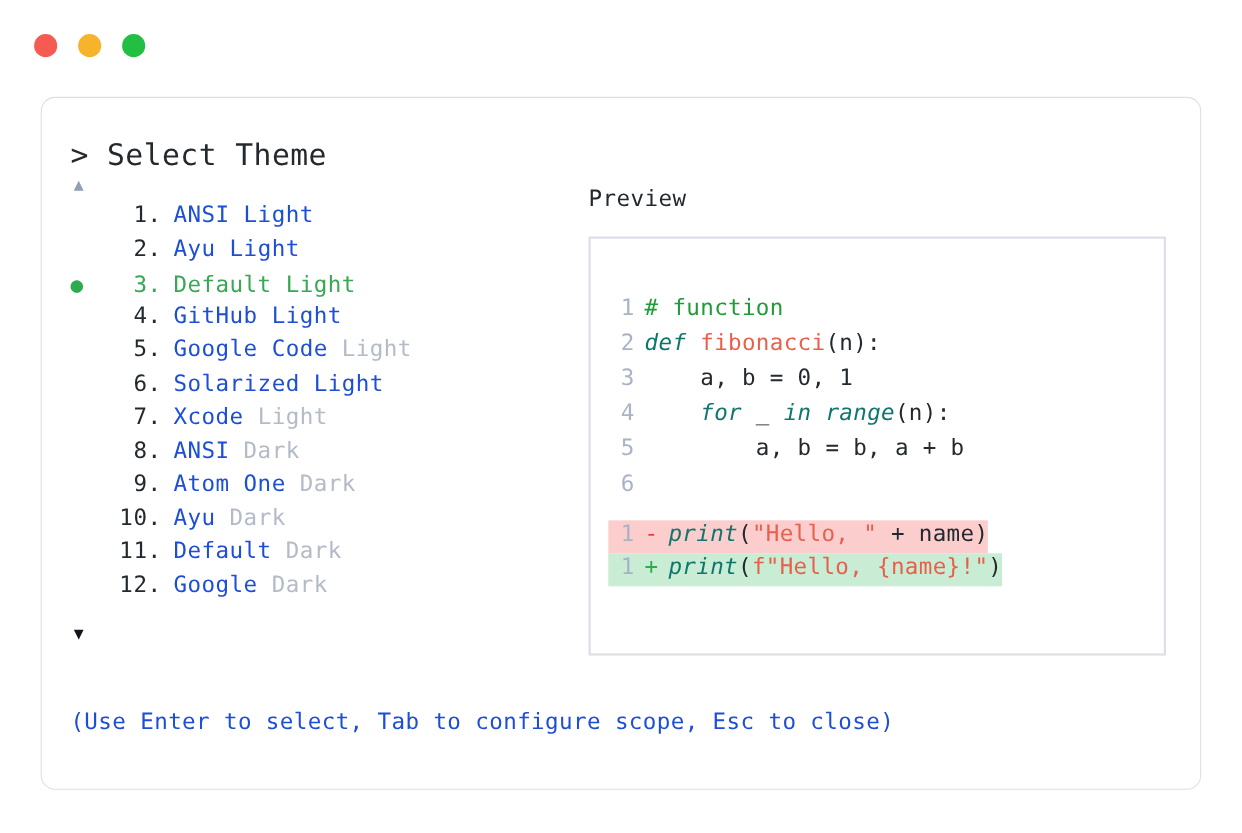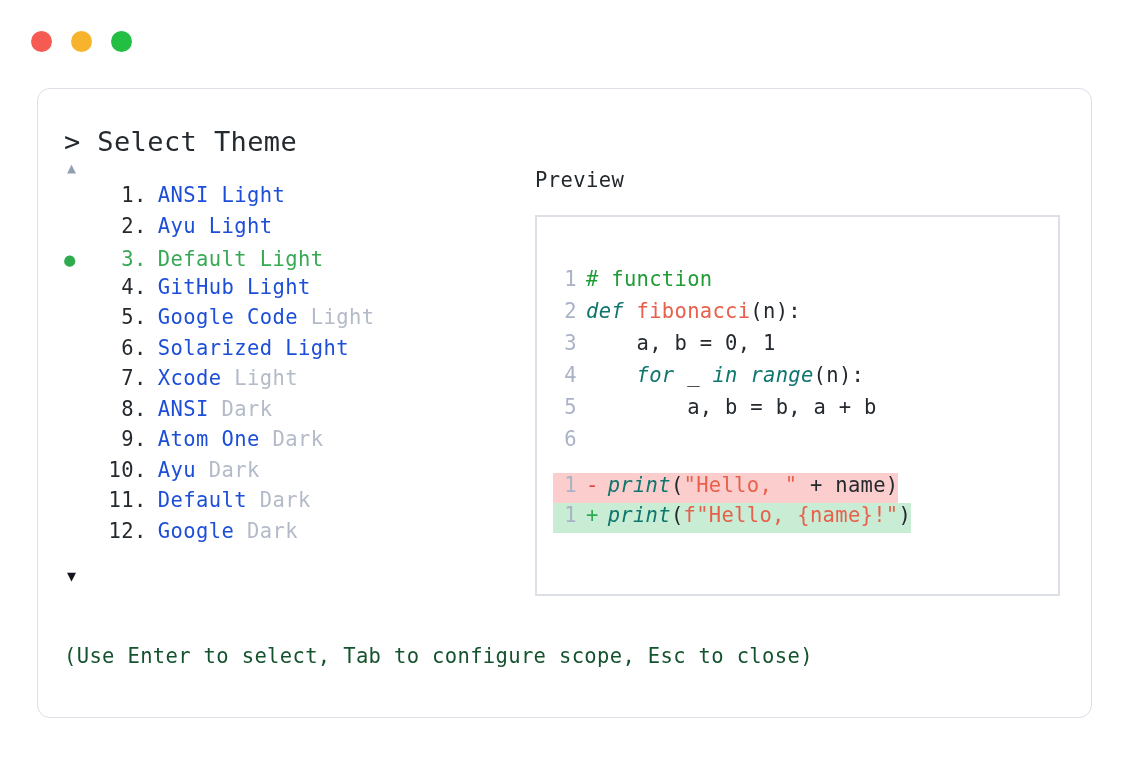--- a/index.html
+++ b/index.html
@@ -106,21 +106,21 @@
   .theme-row.selected .row-name,
   .theme-row.selected .row-tag { color: #37a853; }
 
   
   #hint {
     position: absolute;
     left: 26px;
     top: 555px;
     font-size: 20.5px;
     letter-spacing: 0.35px;
-    color: #14532d;
+    color: #1d4ed8;
     white-space: pre;
   }
 
   
   #right-col {
     position: absolute;
     left: 497px; top: 38px;
     width: 530px;
   }
   #preview-label {

